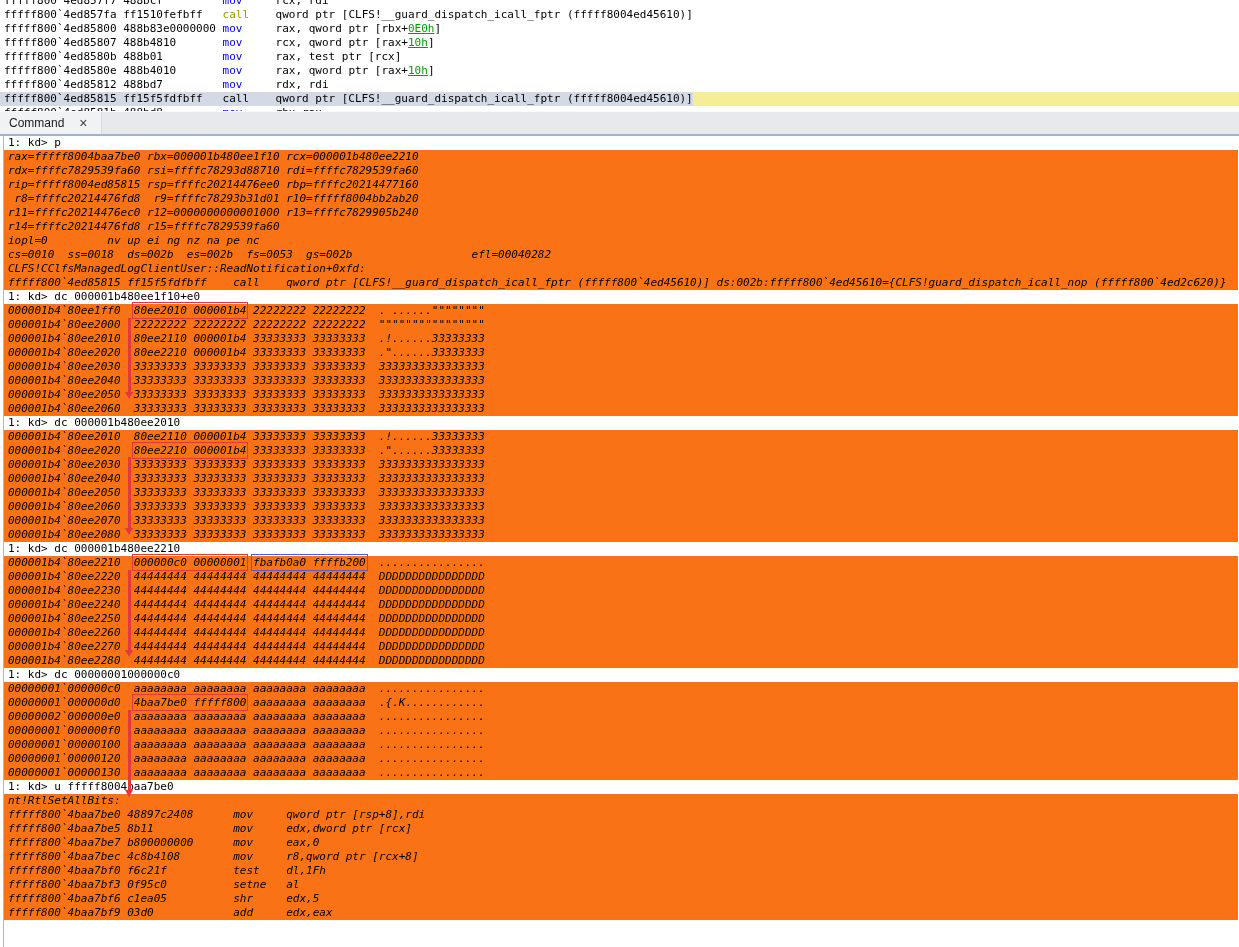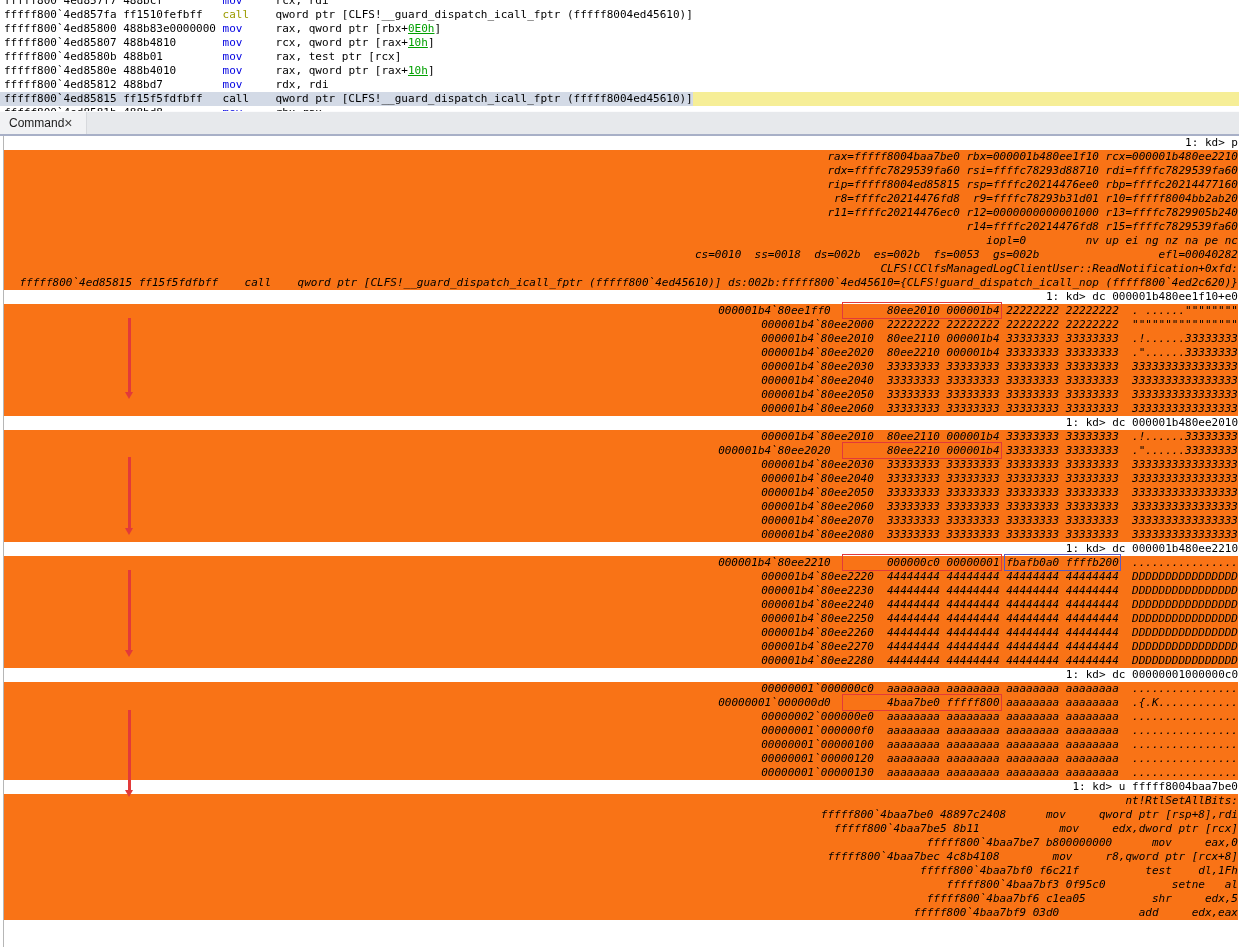--- a/index.html
+++ b/index.html
@@ -11,30 +11,30 @@
   .drow.hl{background:#f6ee97;}
   .rowtext{display:inline-block;height:14px;}
   .rowtext.hlt{background:#d3dae6;margin-left:-4px;padding-left:4px;}
   .c-b{color:#0000e1;}   
   .c-o{color:#9b9b00;}   
   .c-g{color:#00a000;text-decoration:underline;}   
   
   #tabbar{position:absolute;left:0;top:111px;width:1239px;height:25px;box-sizing:border-box;
           background:#e7e9ec;border-top:1px solid #fbfbfc;border-bottom:2px solid #a8b0c7;
           font-family:"Liberation Sans",sans-serif;font-size:12px;display:flex;align-items:stretch;}
-  .tab{display:inline-flex;align-items:center;padding:0 13px 0 9px;background:#f1f2f4;
+  .tab{display:inline-flex;align-items:center;gap:15px;padding:0 13px 0 9px;background:#f1f2f4;
        border-right:1px solid #d7d9dd;color:#1a1a1a;cursor:default;}
   .tab-close{font-size:14px;line-height:12px;color:#3c3c3c;}
   
   #cmd{position:absolute;left:3px;top:136px;width:1235px;height:811px;box-sizing:border-box;
-       background:#ffffff;border-left:1px solid #b6b6b6;overflow:hidden;text-align:right;}
+       background:#ffffff;border-left:1px solid #b6b6b6;overflow:hidden;}
   .cline{height:14px;white-space:pre;padding-left:4px;}
   .cline.out{background:#f97316;font-style:italic;}
   .cline.in{background:#ffffff;}
-  .bx-r{outline:1.5px solid #e23a3a;outline-offset:1.5px;padding-left:43px;}
+  .bx-r{outline:1.5px solid #e23a3a;outline-offset:1.5px;}
   .bx-b{outline:1.5px solid #5b5bc4;outline-offset:1.5px;}
   
   .arr{position:absolute;width:9px;}
   .arr .ln{position:absolute;left:3px;top:0;width:2.5px;height:calc(100% - 7px);background:#e23a3a;}
   .arr .hd{position:absolute;left:0;bottom:0;width:0;height:0;
            border-left:4.5px solid transparent;border-right:4.5px solid transparent;border-top:7px solid #e23a3a;}
 </style>
 </head>
 <body>
 

